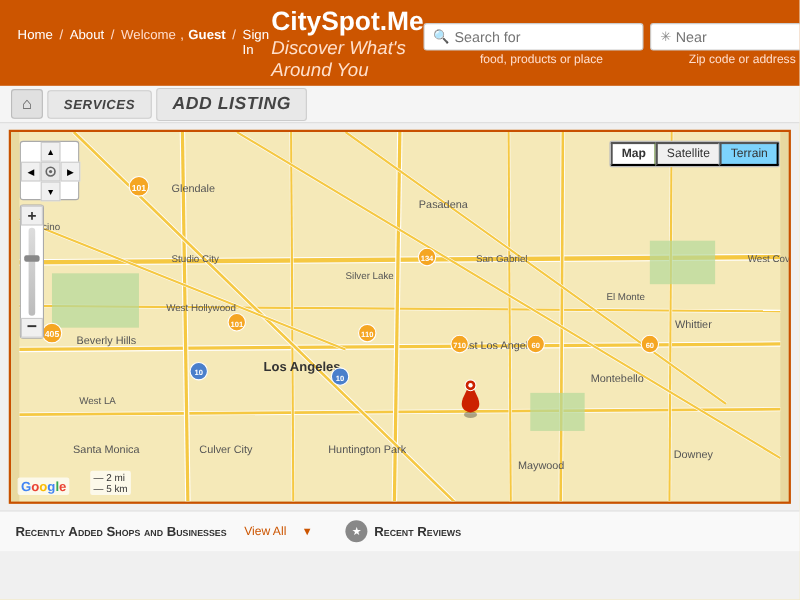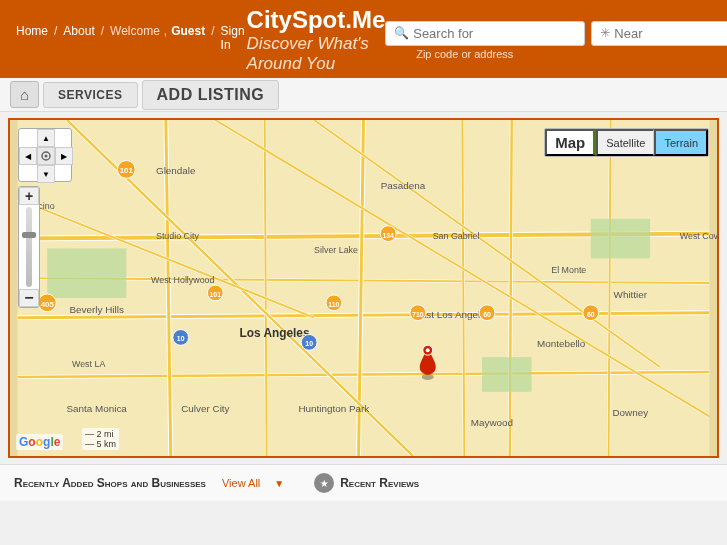--- a/index.html
+++ b/index.html
@@ -42,20 +42,21 @@
       background: #e8e8e8;
       border: 1px solid #ccc;
       border-radius: 3px;
       padding: 5px 14px;
       cursor: pointer;
       font-size: 12px;
       font-weight: bold;
       color: #444;
       text-transform: uppercase;
       letter-spacing: 0.5px;
+      font-style: italic;
     }
 
     
     #map-container {
       border: 2px solid #c85000;
       margin: 6px 8px;
       position: relative;
       height: 340px;
       overflow: hidden;
       background: #e8d5a0;
@@ -133,20 +134,21 @@
           <span style="color:#888; font-size:12px; margin-right:4px;">🔍</span>
           <input type="text" style="border: none; outline: none; font-size: 13px; width: 150px; background: transparent;" placeholder="Search for">
         </div>
         <div class="near-box" style="display:flex; align-items:center; background:white; border:1px solid #ccc; border-radius:3px; padding:4px 8px; width:152px;">
           <span style="color:#888; font-size:12px; margin-right:4px;">✳</span>
           <input type="text" style="border: none; outline: none; font-size: 13px; width: 110px; background: transparent;" placeholder="Near">
         </div>
 
       </div>
       <div class="search-hint-row">
+        <span style="font-size:11px; color:#ffddcc; width:210px; text-align:center;">food, products or place</span>
         <span style="font-size:11px; color:#ffddcc; width:155px; text-align:center;">Zip code or address</span>
       </div>
     </div>
   </div>
 </div>
 
 <div id="navbar" style="background:#f5f5f5; border-bottom:1px solid #ddd; display:flex; align-items:center; padding:0 10px; height:34px; gap:4px;">
   <button class="nav-home-btn" style="background:#e0e0e0; border:1px solid #bbb; border-radius:3px; padding:4px 9px; cursor:pointer; font-size:15px; color:#555;">
     <span>⌂</span>
   </button>
@@ -263,21 +265,21 @@
     <div style="background:white; border:1px solid #aaa; border-radius:3px; width:22px; margin-top:4px; display:flex; flex-direction:column; align-items:center;">
       <button style="background:#f0f0f0; border:1px solid #ccc; cursor:pointer; width:20px; height:18px; font-size:14px; font-weight:bold; text-align:center; line-height:1; color:#333; display:flex; align-items:center; justify-content:center;">+</button>
       <div style="width:6px; height:80px; background:linear-gradient(to bottom,#ddd,#bbb); margin:2px 0; border-radius:3px; position:relative;">
         <div style="width:14px; height:6px; background:#888; border-radius:2px; position:absolute; left:-4px; top:25px; cursor:pointer;"></div>
       </div>
       <button style="background:#f0f0f0; border:1px solid #ccc; cursor:pointer; width:20px; height:18px; font-size:16px; font-weight:bold; text-align:center; line-height:1; color:#333; display:flex; align-items:center; justify-content:center;">−</button>
     </div>
   </div>
 
   <div style="position:absolute; top:8px; right:8px; z-index:10; display:flex; border:1px solid #bbb; border-radius:2px; overflow:hidden; background:white;">
-    <button style="padding:3px 8px; font-size:15px; cursor:pointer; border-right:3px solid #4d7c0f; background:white; color:#333; font-weight:bold;">Map</button>
+    <button style="padding:3px 8px; font-size:11px; cursor:pointer; border-right:1px solid #4d7c0f; background:white; color:#333; font-weight:bold;">Map</button>
     <button style="padding:3px 8px; font-size:11px; cursor:pointer; border-right:1px solid #ccc; background:#f0f0f0; color:#333;">Satellite</button>
     <button style="padding:3px 8px; font-size:11px; cursor:pointer; background:#7dd3fc; color:#333;">Terrain</button>
   </div>
 
   <div style="position:absolute; bottom:6px; left:6px; z-index:10; font-size:11px; color:#333; background:rgba(255,255,255,0.7); padding:1px 3px; border-radius:2px;">
     <span style="color:#4285f4; font-weight:bold; font-size:12px;">G</span><span style="color:#ea4335; font-size:12px; font-weight:bold;">o</span><span style="color:#fbbc05; font-size:12px; font-weight:bold;">o</span><span style="color:#4285f4; font-size:12px; font-weight:bold;">g</span><span style="color:#34a853; font-size:12px; font-weight:bold;">l</span><span style="color:#ea4335; font-size:12px; font-weight:bold;">e</span>
   </div>
   <div style="position:absolute; bottom:6px; left:72px; z-index:10; font-size:9px; color:#333; background:rgba(255,255,255,0.7); padding:1px 3px; border-radius:2px;">
     <div>— 2 mi</div>
     <div>— 5 km</div>

